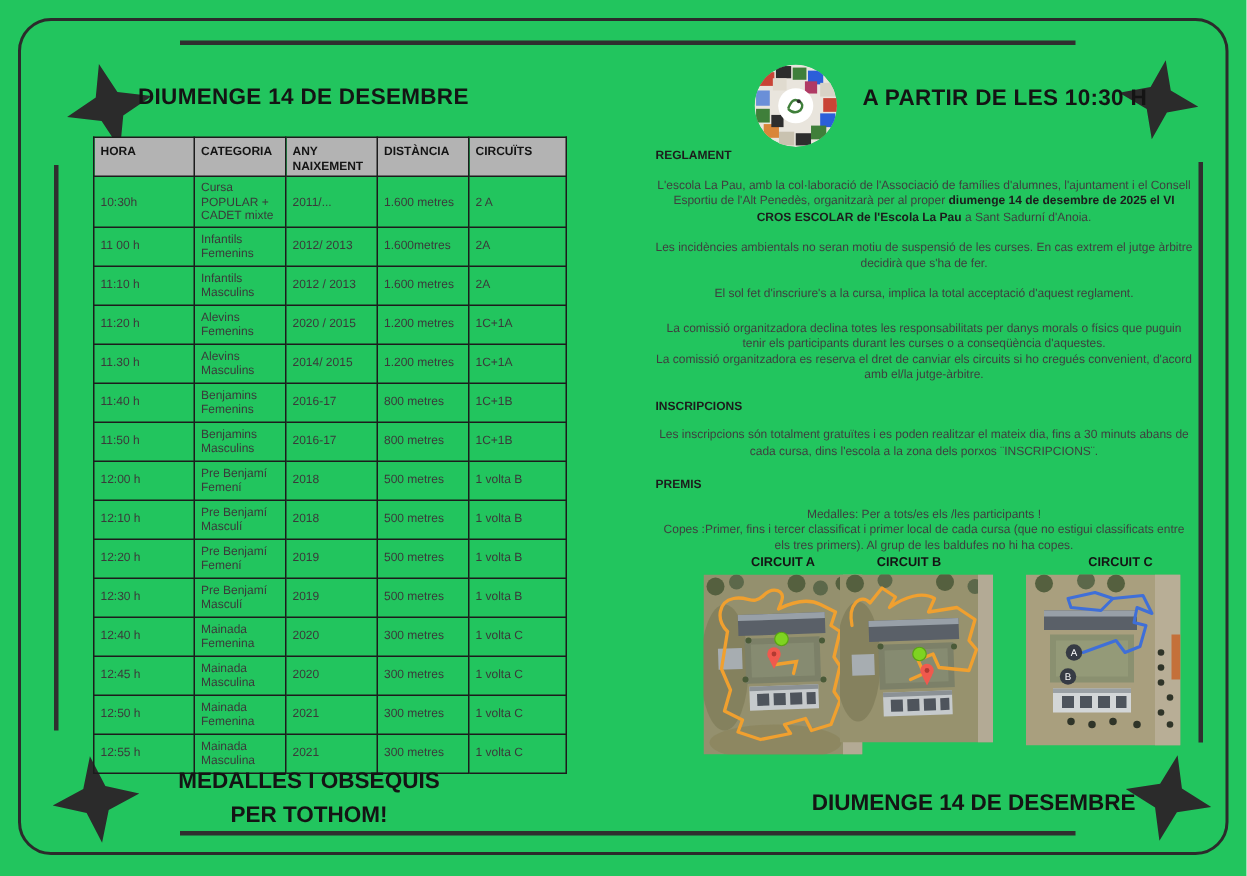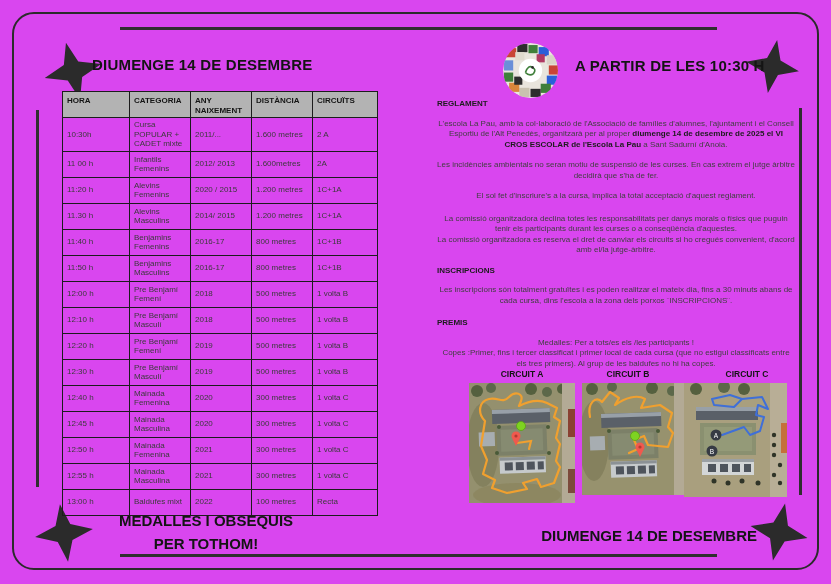--- a/index.html
+++ b/index.html
@@ -1,16 +1,16 @@
 <!DOCTYPE html>
 <html><head>
 <meta charset="utf-8">
 <style>
   html,body{margin:0;padding:0;background:#ffffff;}
-  .canvas{position:relative;width:831px;height:584px;background:#d946ef;overflow:hidden;
+  .canvas{position:relative;width:831px;height:584px;background:#22c55e;overflow:hidden;
           font-family:"Liberation Sans","DejaVu Sans",sans-serif;color:#3a3a3a;}
   .page-border{position:absolute;left:12px;top:12px;width:803px;height:554px;
                border:2px solid #2b2b2b;border-radius:22px;}
   .hline{position:absolute;height:2.5px;background:#2f2f2f;}
   .hline.top{left:120px;top:27px;width:597px;}
   .hline.bottom{left:120px;top:554px;width:597px;}
   .vline{position:absolute;width:2.5px;background:#2f2f2f;}
   .vline.left{left:36px;top:110px;height:377px;}
   .vline.right{left:799px;top:108px;height:387px;}
   .star{position:absolute;}
@@ -37,21 +37,21 @@
   .rightcol{position:absolute;left:437px;top:99px;width:358px;font-size:8px;line-height:10.5px;color:#3f3f3f;}
   .rightcol .sechead{font-weight:bold;color:#1c1c1c;margin:0 0 9px 0;font-size:8px;}
   .rightcol p{margin:0 0 10px 0;text-align:center;}
   .rightcol .b{font-weight:bold;color:#1c1c1c;}
 
   
   .circuit{position:absolute;}
   .circuit .clabel{text-align:center;font-weight:bold;font-size:8.5px;color:#141414;margin-bottom:4px;}
   .circuit svg{display:block;}
   #circuitA{left:437px;top:369px;width:106px;padding-left:32px;}
-  #circuitB{left:582px;top:369px;width:92px;}
+  #circuitB{left:560px;top:369px;width:92px;}
   #circuitC{left:684px;top:369px;width:126px;}
 </style>
 </head>
 <body>
 
 <div class="canvas">
 
   <div class="page-border"></div>
   <div class="hline top"></div>
   <div class="hline bottom"></div>
@@ -130,20 +130,27 @@
           <td>2 A</td>
         </tr>
         <tr>
           <td>11 00 h</td>
           <td>Infantils Femenins</td>
           <td>2012/ 2013</td>
           <td>1.600metres</td>
           <td>2A</td>
         </tr>
         <tr>
+          <td>11:10 h</td>
+          <td>Infantils Masculins</td>
+          <td>2012 / 2013</td>
+          <td>1.600 metres</td>
+          <td>2A</td>
+        </tr>
+        <tr>
           <td>11:20 h</td>
           <td>Alevins Femenins</td>
           <td>2020 / 2015</td>
           <td>1.200 metres</td>
           <td>1C+1A</td>
         </tr>
         <tr>
           <td>11.30 h</td>
           <td>Alevins Masculins</td>
           <td>2014/ 2015</td>
@@ -212,27 +219,20 @@
           <td>2021</td>
           <td>300 metres</td>
           <td>1 volta C</td>
         </tr>
         <tr>
           <td>12:55 h</td>
           <td>Mainada Masculina</td>
           <td>2021</td>
           <td>300 metres</td>
           <td>1 volta C</td>
-        </tr>
-        <tr>
-          <td>13:00 h</td>
-          <td>Baldufes mixt</td>
-          <td>2022</td>
-          <td>100 metres</td>
-          <td>Recta</td>
         </tr>
       </tbody>
   </table>
 
   <div class="footer-left">
     <div>MEDALLES I OBSEQUIS</div>
     <div>PER TOTHOM!</div>
   </div>
   <div class="footer-right">DIUMENGE 14 DE DESEMBRE</div>
 

